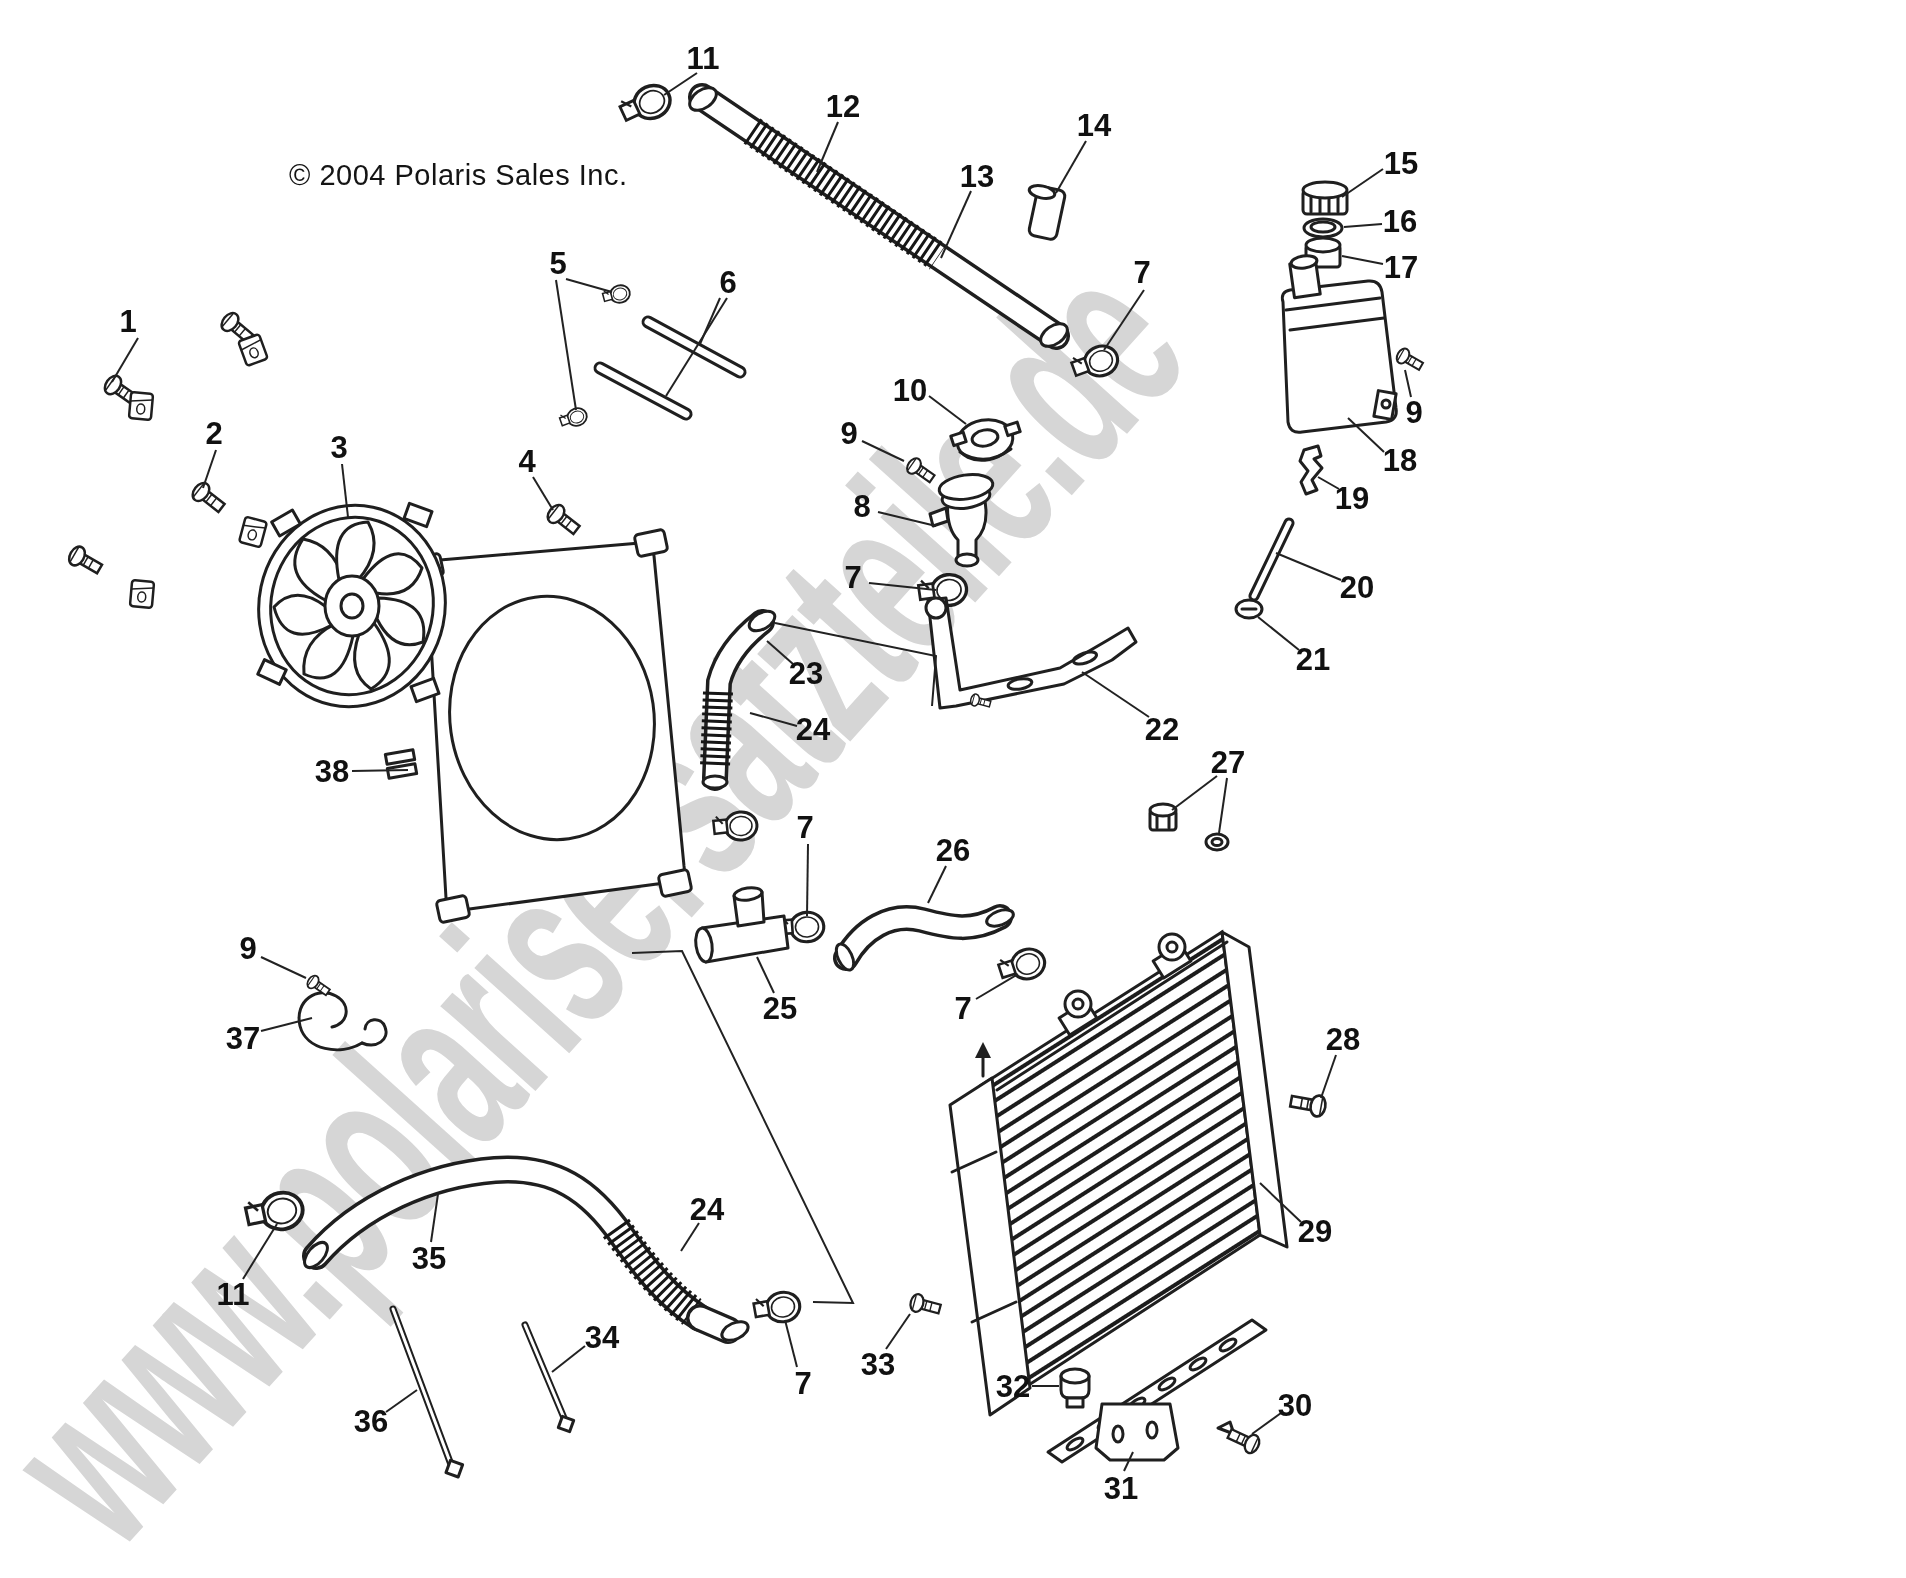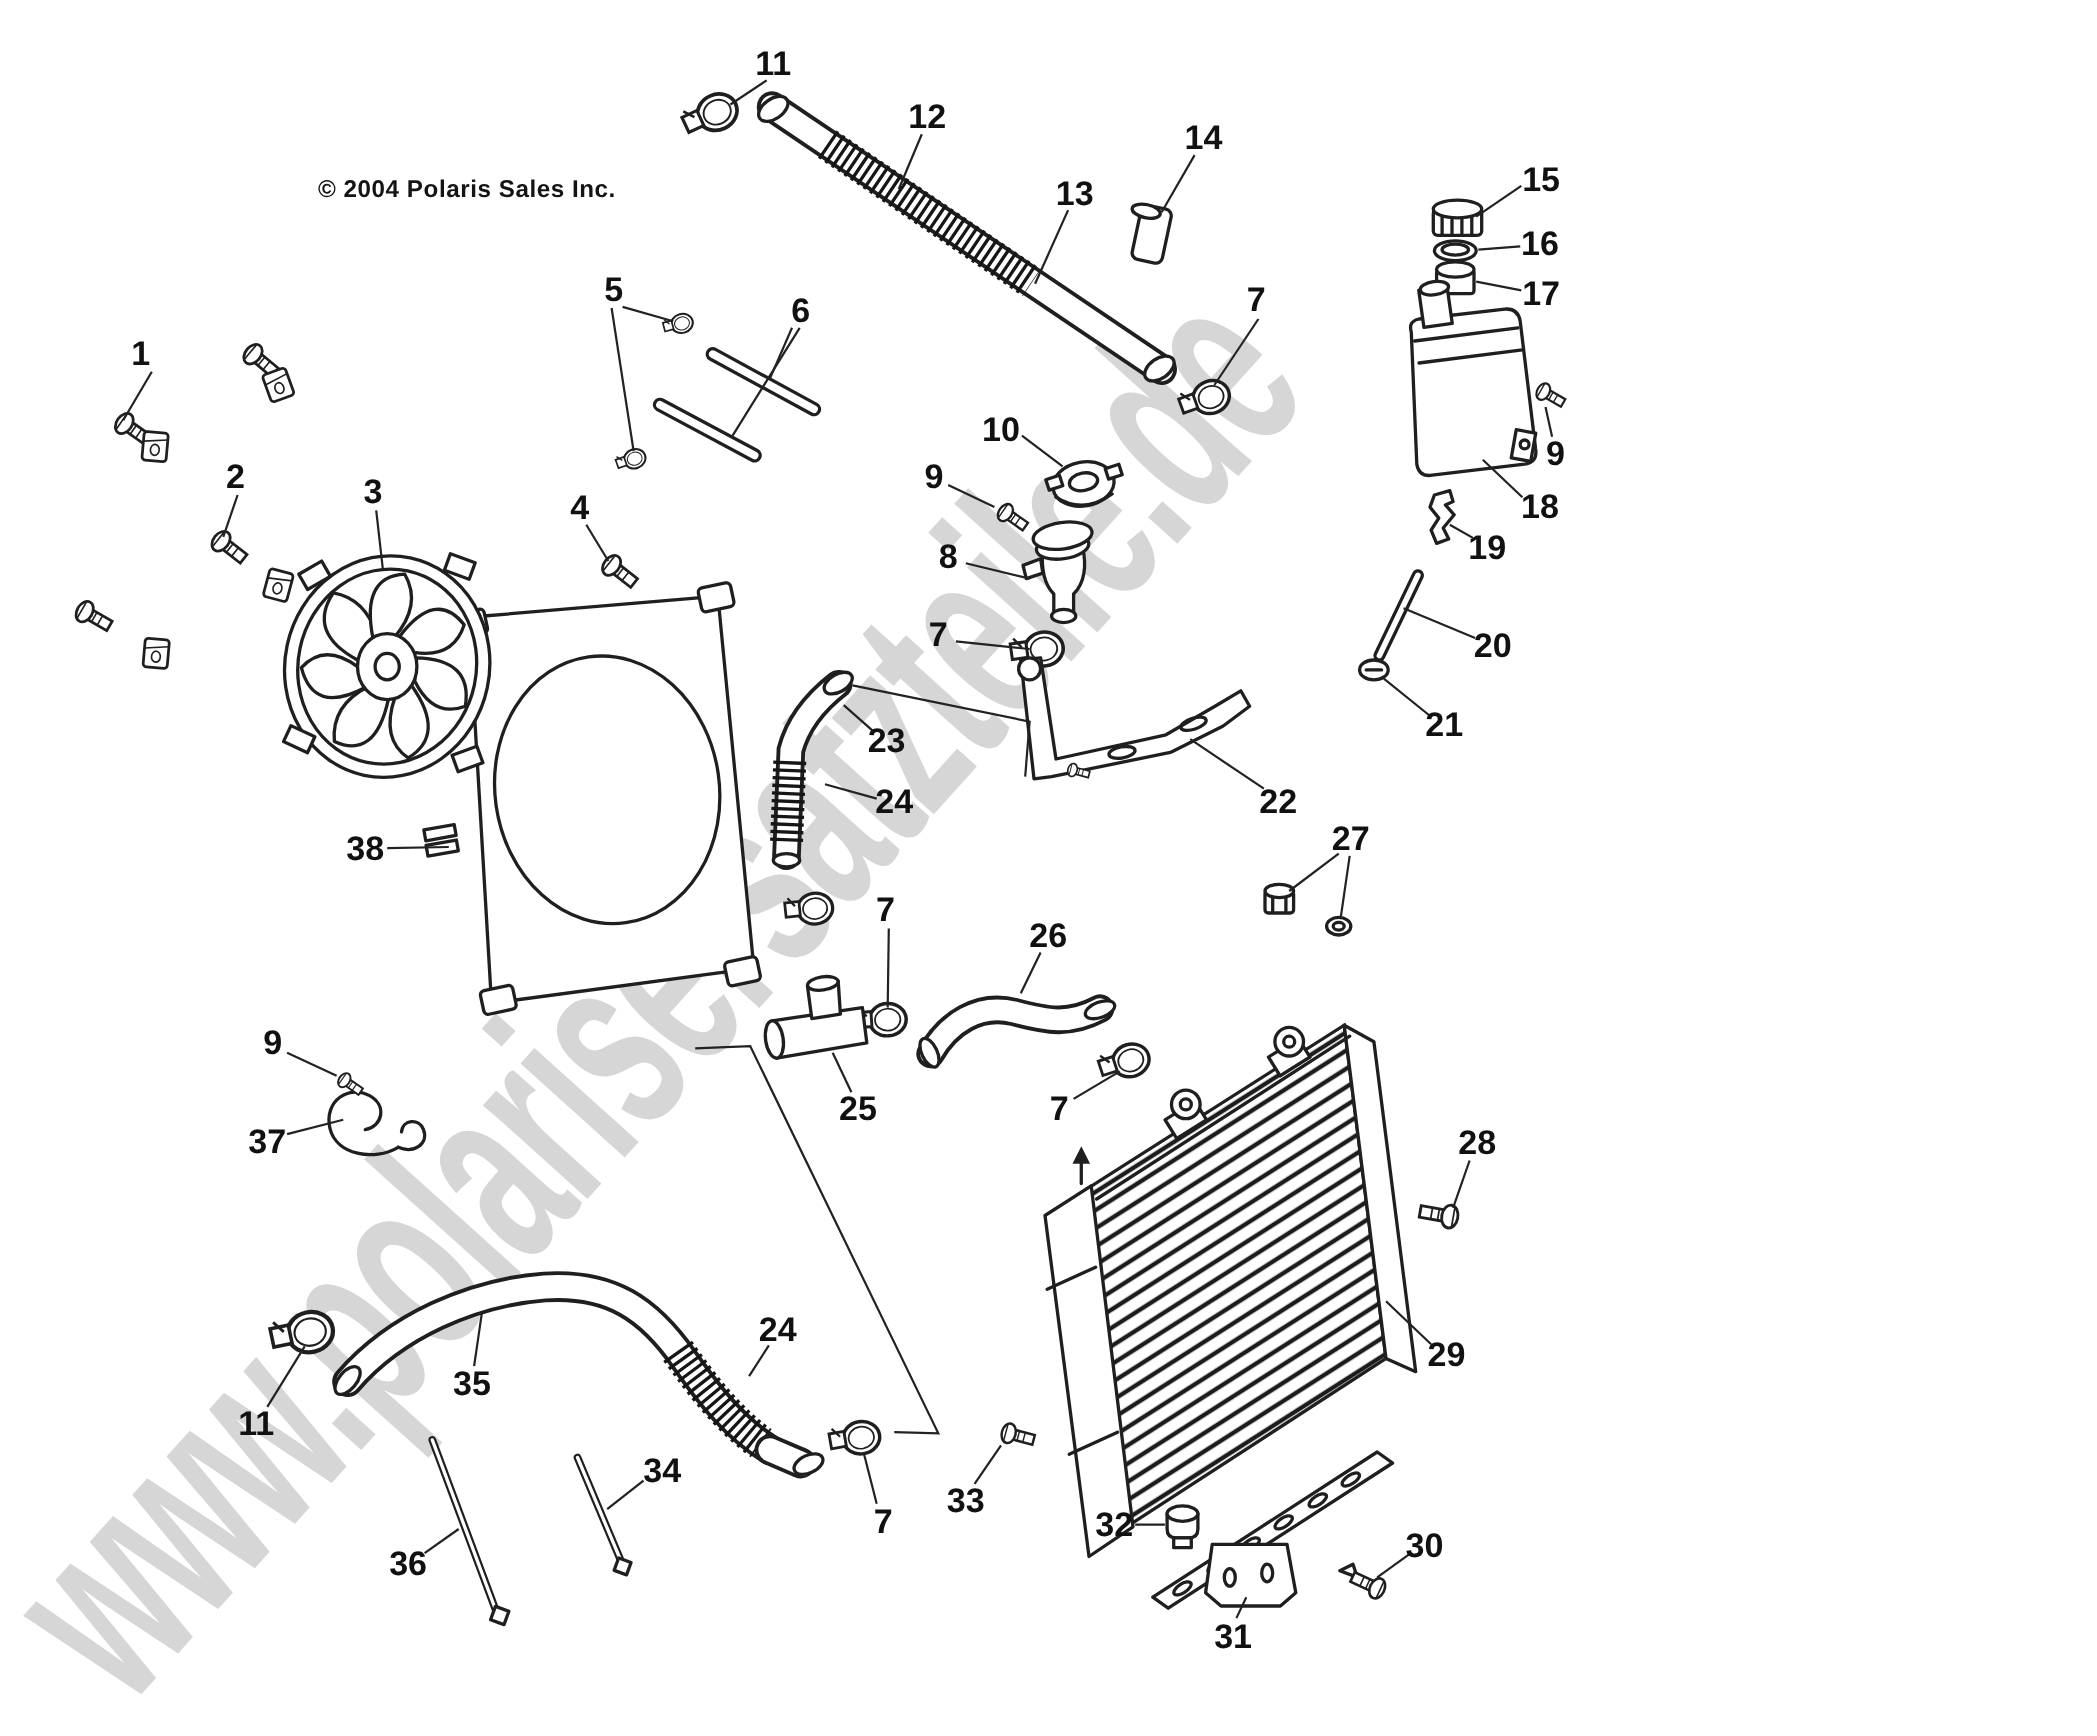--- a/index.html
+++ b/index.html
@@ -9,21 +9,21 @@
   }
   .watermark{
     position:absolute;left:55px;top:1430px;z-index:1;
     font-size:138px;font-weight:bold;letter-spacing:-3px;line-height:138px;
     color:#d6d6d6;white-space:nowrap;
     transform:rotate(-48deg) scaleY(1.75);transform-origin:0 50%;
     user-select:none;
   }
   .copyright{
     position:absolute;left:289px;top:159px;z-index:3;
-    font-size:22px;color:#141414;letter-spacing:0.5px;font-weight:bold;
+    font-size:29px;color:#141414;letter-spacing:0.5px;
   }
   svg.diagram{position:absolute;left:0;top:0;z-index:2;}
   
   .ln{stroke:#1f1f1f;stroke-width:3;fill:none;stroke-linecap:round;stroke-linejoin:round;}
   .wh{stroke:#1f1f1f;stroke-width:3;fill:#ffffff;stroke-linejoin:round;}
   .tubeB{stroke:#1f1f1f;fill:none;stroke-linecap:round;}
   .tubeW{stroke:#ffffff;fill:none;stroke-linecap:round;}
   .rib{stroke:#161616;fill:none;stroke-linecap:butt;}
   .leader{stroke:#222;stroke-width:2;fill:none;}
   .callout{font-family:"Liberation Sans",sans-serif;font-size:31px;font-weight:bold;fill:#111;

